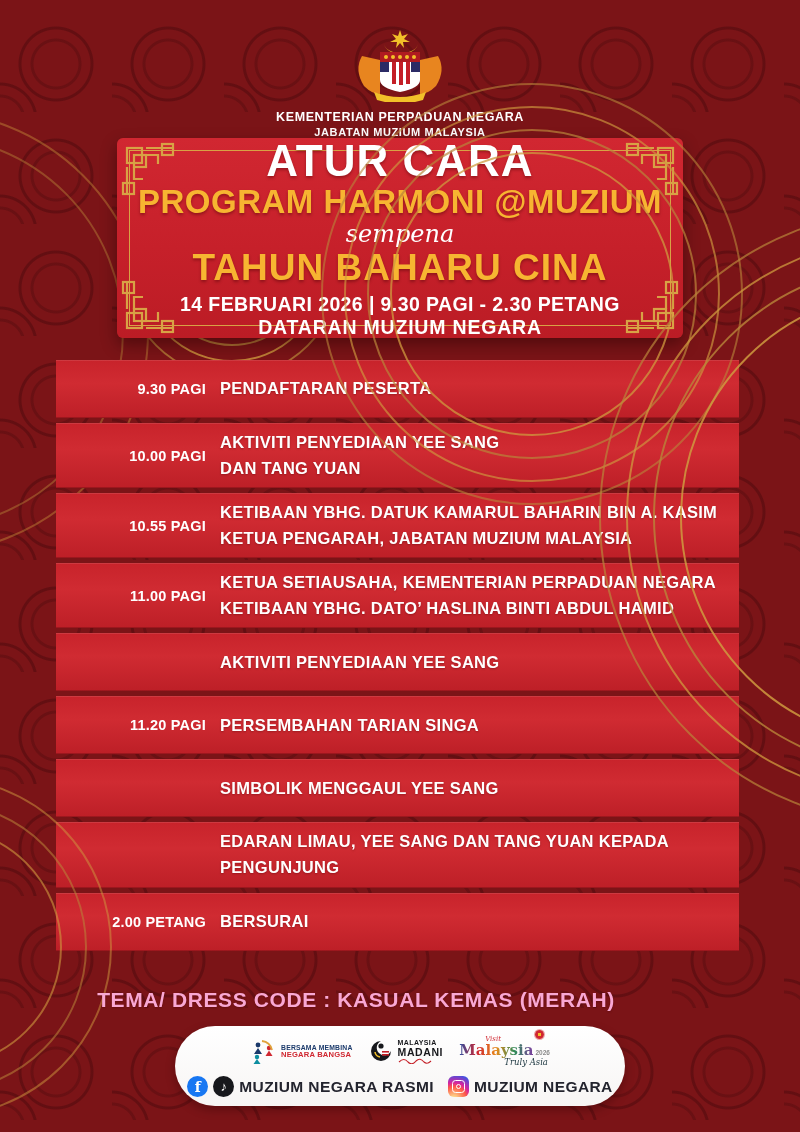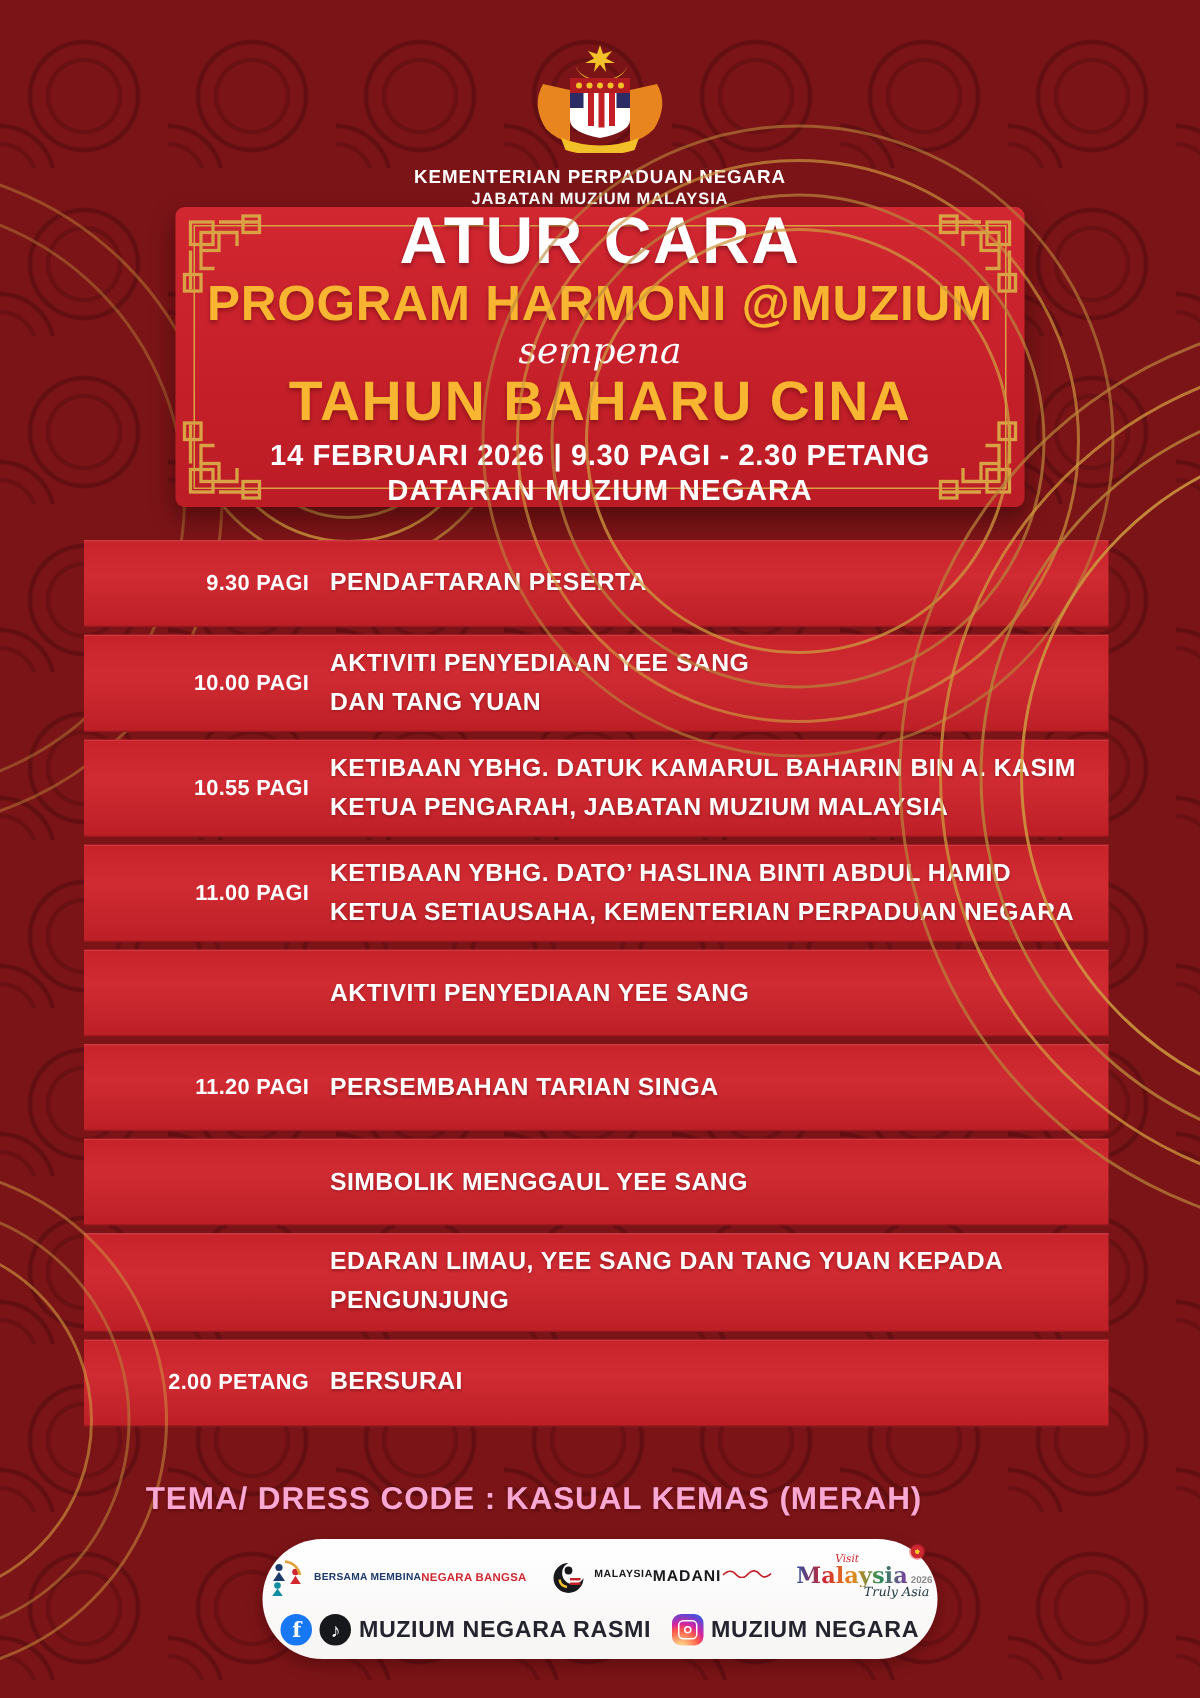--- a/index.html
+++ b/index.html
@@ -59,21 +59,21 @@
   .dresscode{position:absolute;left:0;top:988px;width:712px;text-align:center;color:#f9a8d4;font-size:21px;font-weight:bold;letter-spacing:.6px;text-shadow:0 1px 2px rgba(70,0,5,.4);z-index:5;}
   
   .pill{
     position:absolute;left:175px;top:1026px;width:450px;height:80px;border-radius:40px;
     background:linear-gradient(180deg,#ffffff 0%,#f7f5f4 100%);
     box-shadow:0 4px 10px rgba(40,0,4,.35);
     display:flex;flex-direction:column;align-items:center;justify-content:center;gap:3px;z-index:6;
   }
   .logos{display:flex;align-items:center;gap:16px;height:38px;}
   .logo{display:flex;align-items:center;gap:5px;}
-  .logo-text-col{display:flex;flex-direction:row;line-height:1.05;}
+  .logo-text-col{display:flex;flex-direction:column;line-height:1.05;}
   .lb1{color:#1b3a6b;font-size:6.8px;font-weight:bold;letter-spacing:.2px;}
   .lb2{color:#d02730;font-size:7.6px;font-weight:bold;letter-spacing:.2px;}
   .lm1{color:#17181c;font-size:7px;font-weight:bold;letter-spacing:.4px;}
   .lm2{color:#17181c;font-size:10.5px;font-weight:bold;letter-spacing:.6px;}
   .lm3{height:6px;}
   .visit{position:relative;display:flex;flex-direction:column;align-items:center;line-height:1;}
   .visit .v{color:#d02730;font-family:"DejaVu Serif",serif;font-style:italic;font-size:7px;align-self:flex-start;margin-left:26px;}
   .visit .row2{display:flex;align-items:baseline;gap:2px;}
   .visit .m{
     font-family:"DejaVu Serif",serif;font-size:15px;font-weight:bold;
@@ -219,22 +219,22 @@
         <div class="time">10.55 PAGI</div>
         <div class="activity">
           <div>KETIBAAN YBHG. DATUK KAMARUL BAHARIN BIN A. KASIM</div>
           <div>KETUA PENGARAH, JABATAN MUZIUM MALAYSIA</div>
         </div>
       </div>
 
       <div class="row">
         <div class="time">11.00 PAGI</div>
         <div class="activity">
+          <div>KETUA SETIAUSAHA, KEMENTERIAN PERPADUAN NEGARA</div>
           <div>KETIBAAN YBHG. DATO’ HASLINA BINTI ABDUL HAMID</div>
-          <div>KETUA SETIAUSAHA, KEMENTERIAN PERPADUAN NEGARA</div>
         </div>
       </div>
 
 
       <div class="row">
         <div class="time"></div>
         <div class="activity">
           <div>AKTIVITI PENYEDIAAN YEE SANG</div>
         </div>
       </div>

